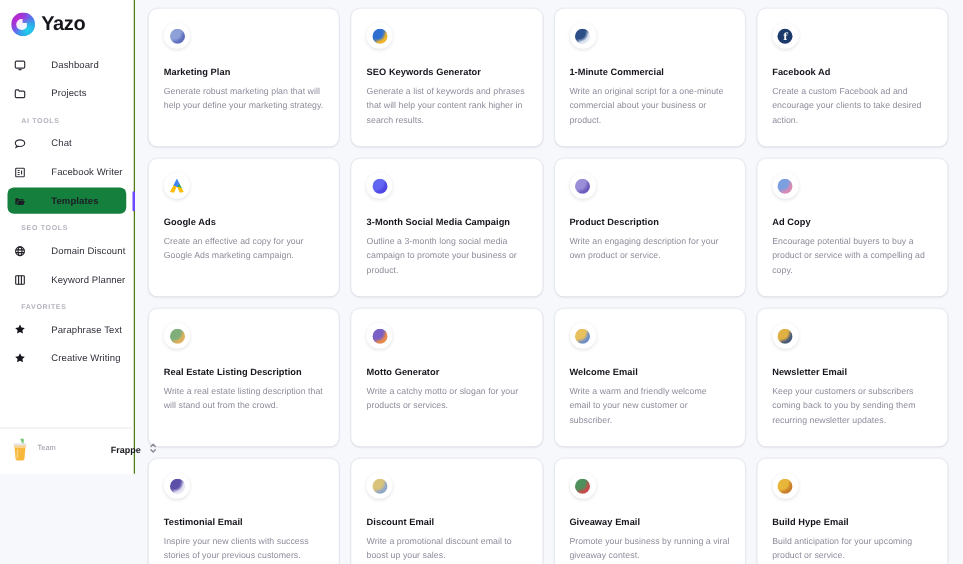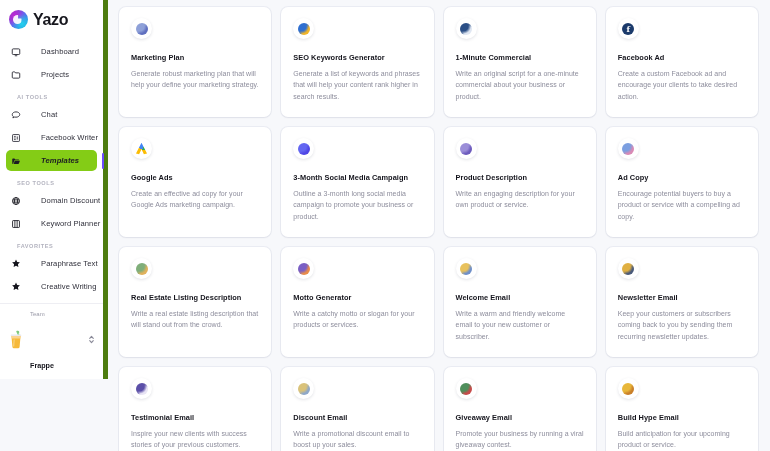--- a/index.html
+++ b/index.html
@@ -8,21 +8,21 @@
     font-family: "Liberation Sans", sans-serif;
     background: #f7f8fb;
     overflow: hidden;
   }
   .app { display: flex; width: 770px; height: 451px; }
 
   
   .sidebar {
     width: 108px; height: 379px;
     background: #ffffff;
-    border-right: 5px solid #4d7c0f;
+    border-right: 1px solid #4d7c0f;
     display: flex; flex-direction: column;
     position: relative;
     flex: 0 0 108px;
   }
   .brand {
     display: flex; align-items: center; gap: 5px;
     padding: 10px 0 10px 9px;
   }
   .brand-mark {
     width: 19px; height: 19px; border-radius: 50%;
@@ -47,21 +47,21 @@
     letter-spacing: -0.3px;
   }
 
   .nav { padding: 2px 6px 0 6px; }
   .nav-item {
     display: flex; align-items: center; gap: 20px;
     height: 21px; padding: 0 5px;
     border-radius: 5px; cursor: pointer;
     margin-bottom: 2px;
   }
-  .nav-item.active { background: #84cc16; font-style: italic; }
+  .nav-item.active { background: #15803d; }
   .nav-item.active .nav-label { color: #1c1c24; font-weight: 600; }
   .nav-label {
     font-size: 7.6px; color: #2f2f3a; letter-spacing: 0.1px;
     white-space: nowrap;
   }
   .nav-ico {
     width: 10px; height: 10px; flex: 0 0 10px;
     display: flex; align-items: center; justify-content: center;
   }
   .nav-ico svg { display: block; }
@@ -81,21 +81,21 @@
     margin-top: auto;
     border-top: 1px solid #eeeef3;
     display: flex; align-items: center; gap: 6px;
     padding: 7px 8px 9px 8px;
     cursor: pointer;
   }
   .team-avatar {
     width: 16px; height: 20px; flex: 0 0 16px;
     position: relative;
   }
-  .team-meta { display: flex; flex-direction: column; line-height: 1.15; gap: 44px; }
+  .team-meta { display: flex; flex-direction: row; line-height: 1.15; gap: 44px; }
   .team-kicker { font-size: 6px; color: #9a9aa8; }
   .team-name { font-size: 7.2px; font-weight: 700; color: #16161d; }
   .team-caret { margin-left: auto; width: 7px; color: #8a8a99; }
 
   
   .main {
     flex: 1; height: 451px;
     background: #f7f8fb;
     padding: 7px 12px 0 11px;
     overflow: hidden;

